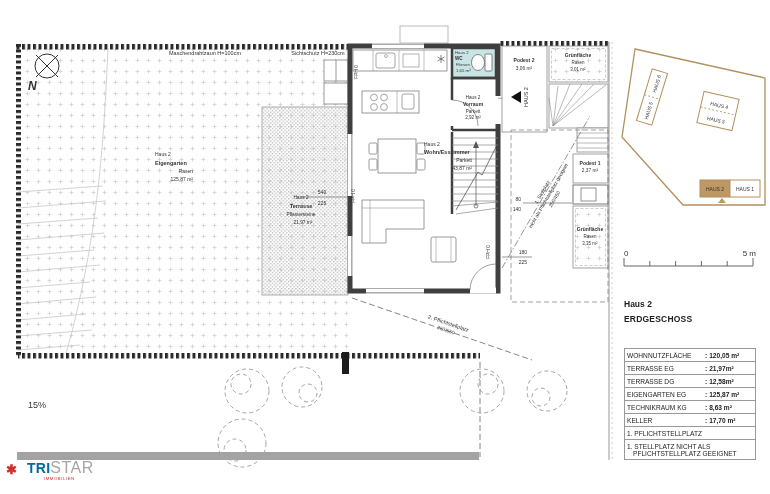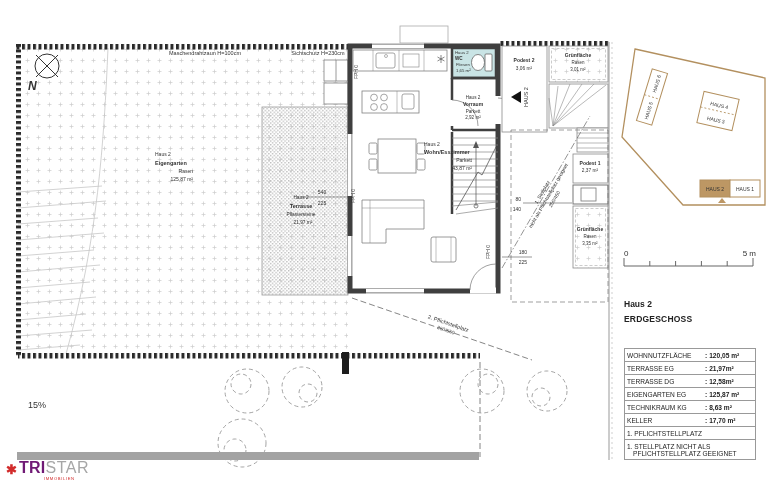--- a/index.html
+++ b/index.html
@@ -12,21 +12,21 @@
   .info-title{font-size:8.5px;font-weight:bold;margin-bottom:5px;}
   .info-sub{font-size:8.5px;font-weight:bold;letter-spacing:.2px;margin-bottom:24px;}
   table.info-table{border-collapse:collapse;width:132px;border:1px solid #999;}
   table.info-table tr{border-bottom:1px solid #999;}
   table.info-table td{font-size:6.6px;padding:2.5px 2px;white-space:nowrap;color:#222;}
   table.info-table td.v{font-weight:bold;text-align:left;width:40%;}
   table.info-table td .ind{padding-left:6px;}
   
   .logo{position:absolute;left:6px;top:460px;line-height:1;}
   .logo .star{color:#d22b2b;font-size:13px;font-weight:bold;vertical-align:-1px;}
-  .logo .tri{color:#701a75;font-size:16px;font-weight:bold;letter-spacing:.3px;margin-left:2px;}
+  .logo .tri{color:#0369a1;font-size:14px;font-weight:bold;letter-spacing:.3px;margin-left:10px;}
   .logo .startxt{color:#a6a6a6;font-size:16px;letter-spacing:.5px;}
   .logo .sub{color:#d22b2b;font-size:4.2px;letter-spacing:.6px;margin:1px 0 0 38px;}
 </style>
 </head>
 <body>
 
 <div class="canvas">
 
 <svg class="abs" style="left:0;top:0" width="620" height="494" viewBox="0 0 620 494">
   <defs>

